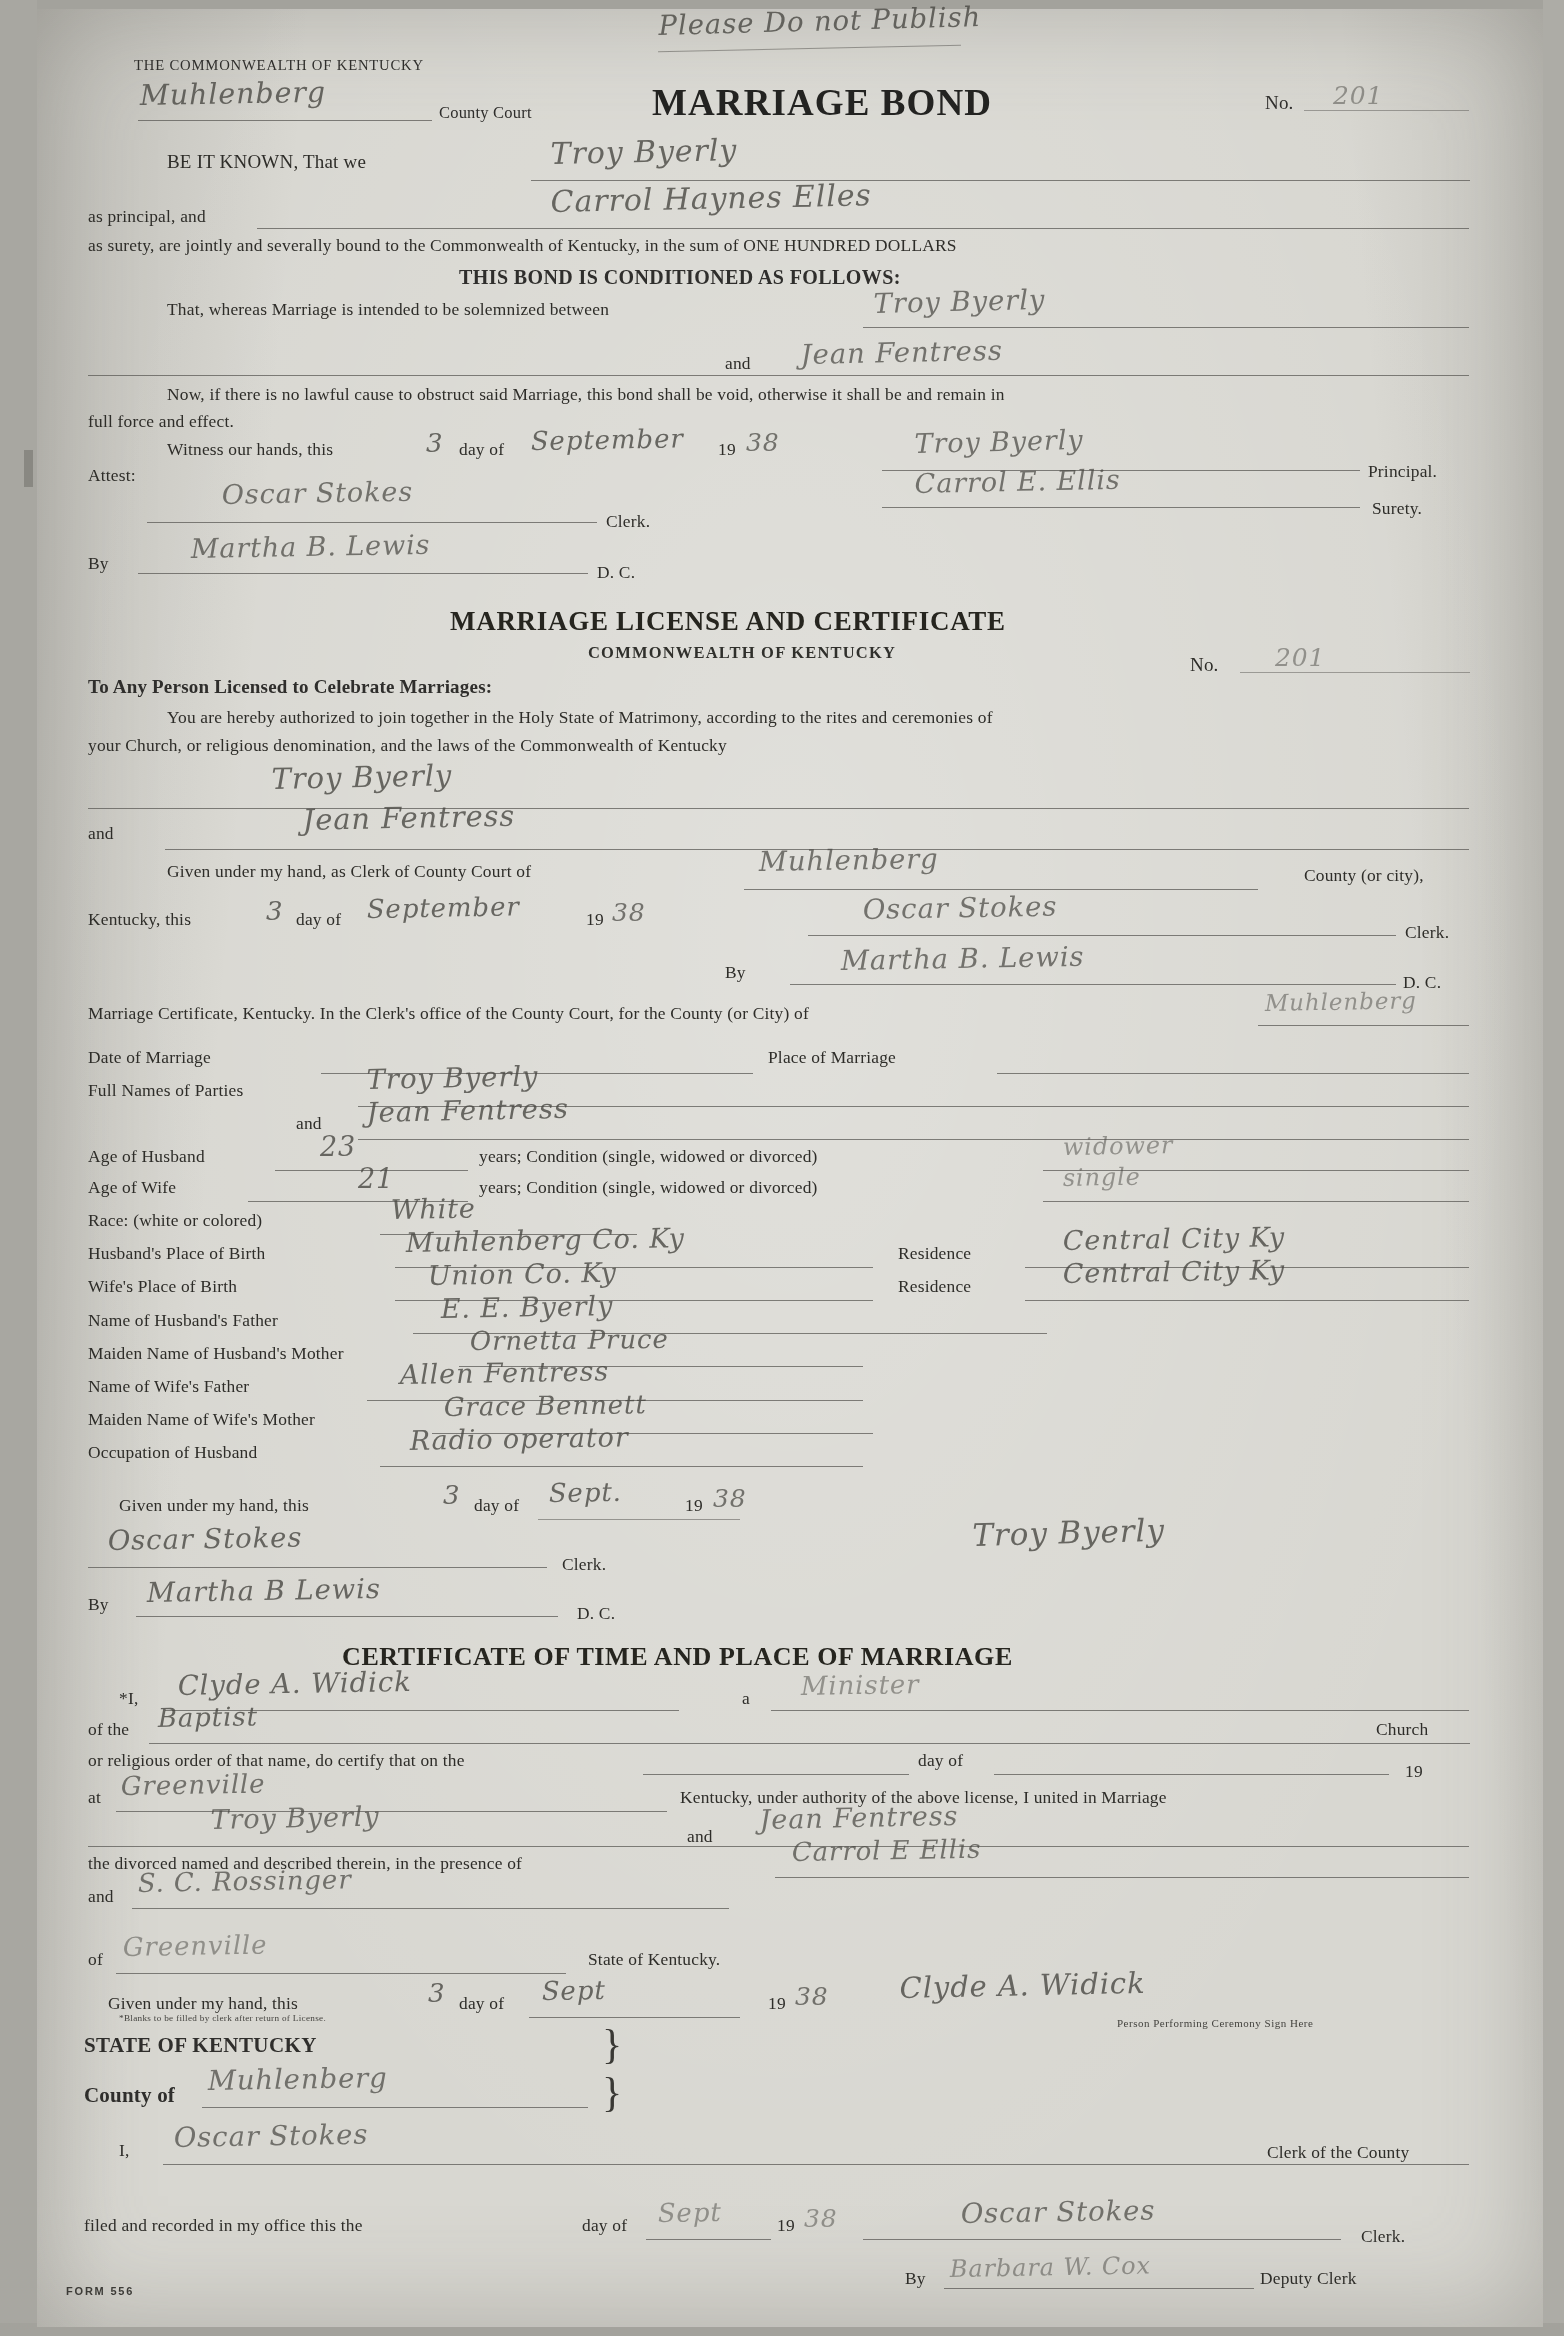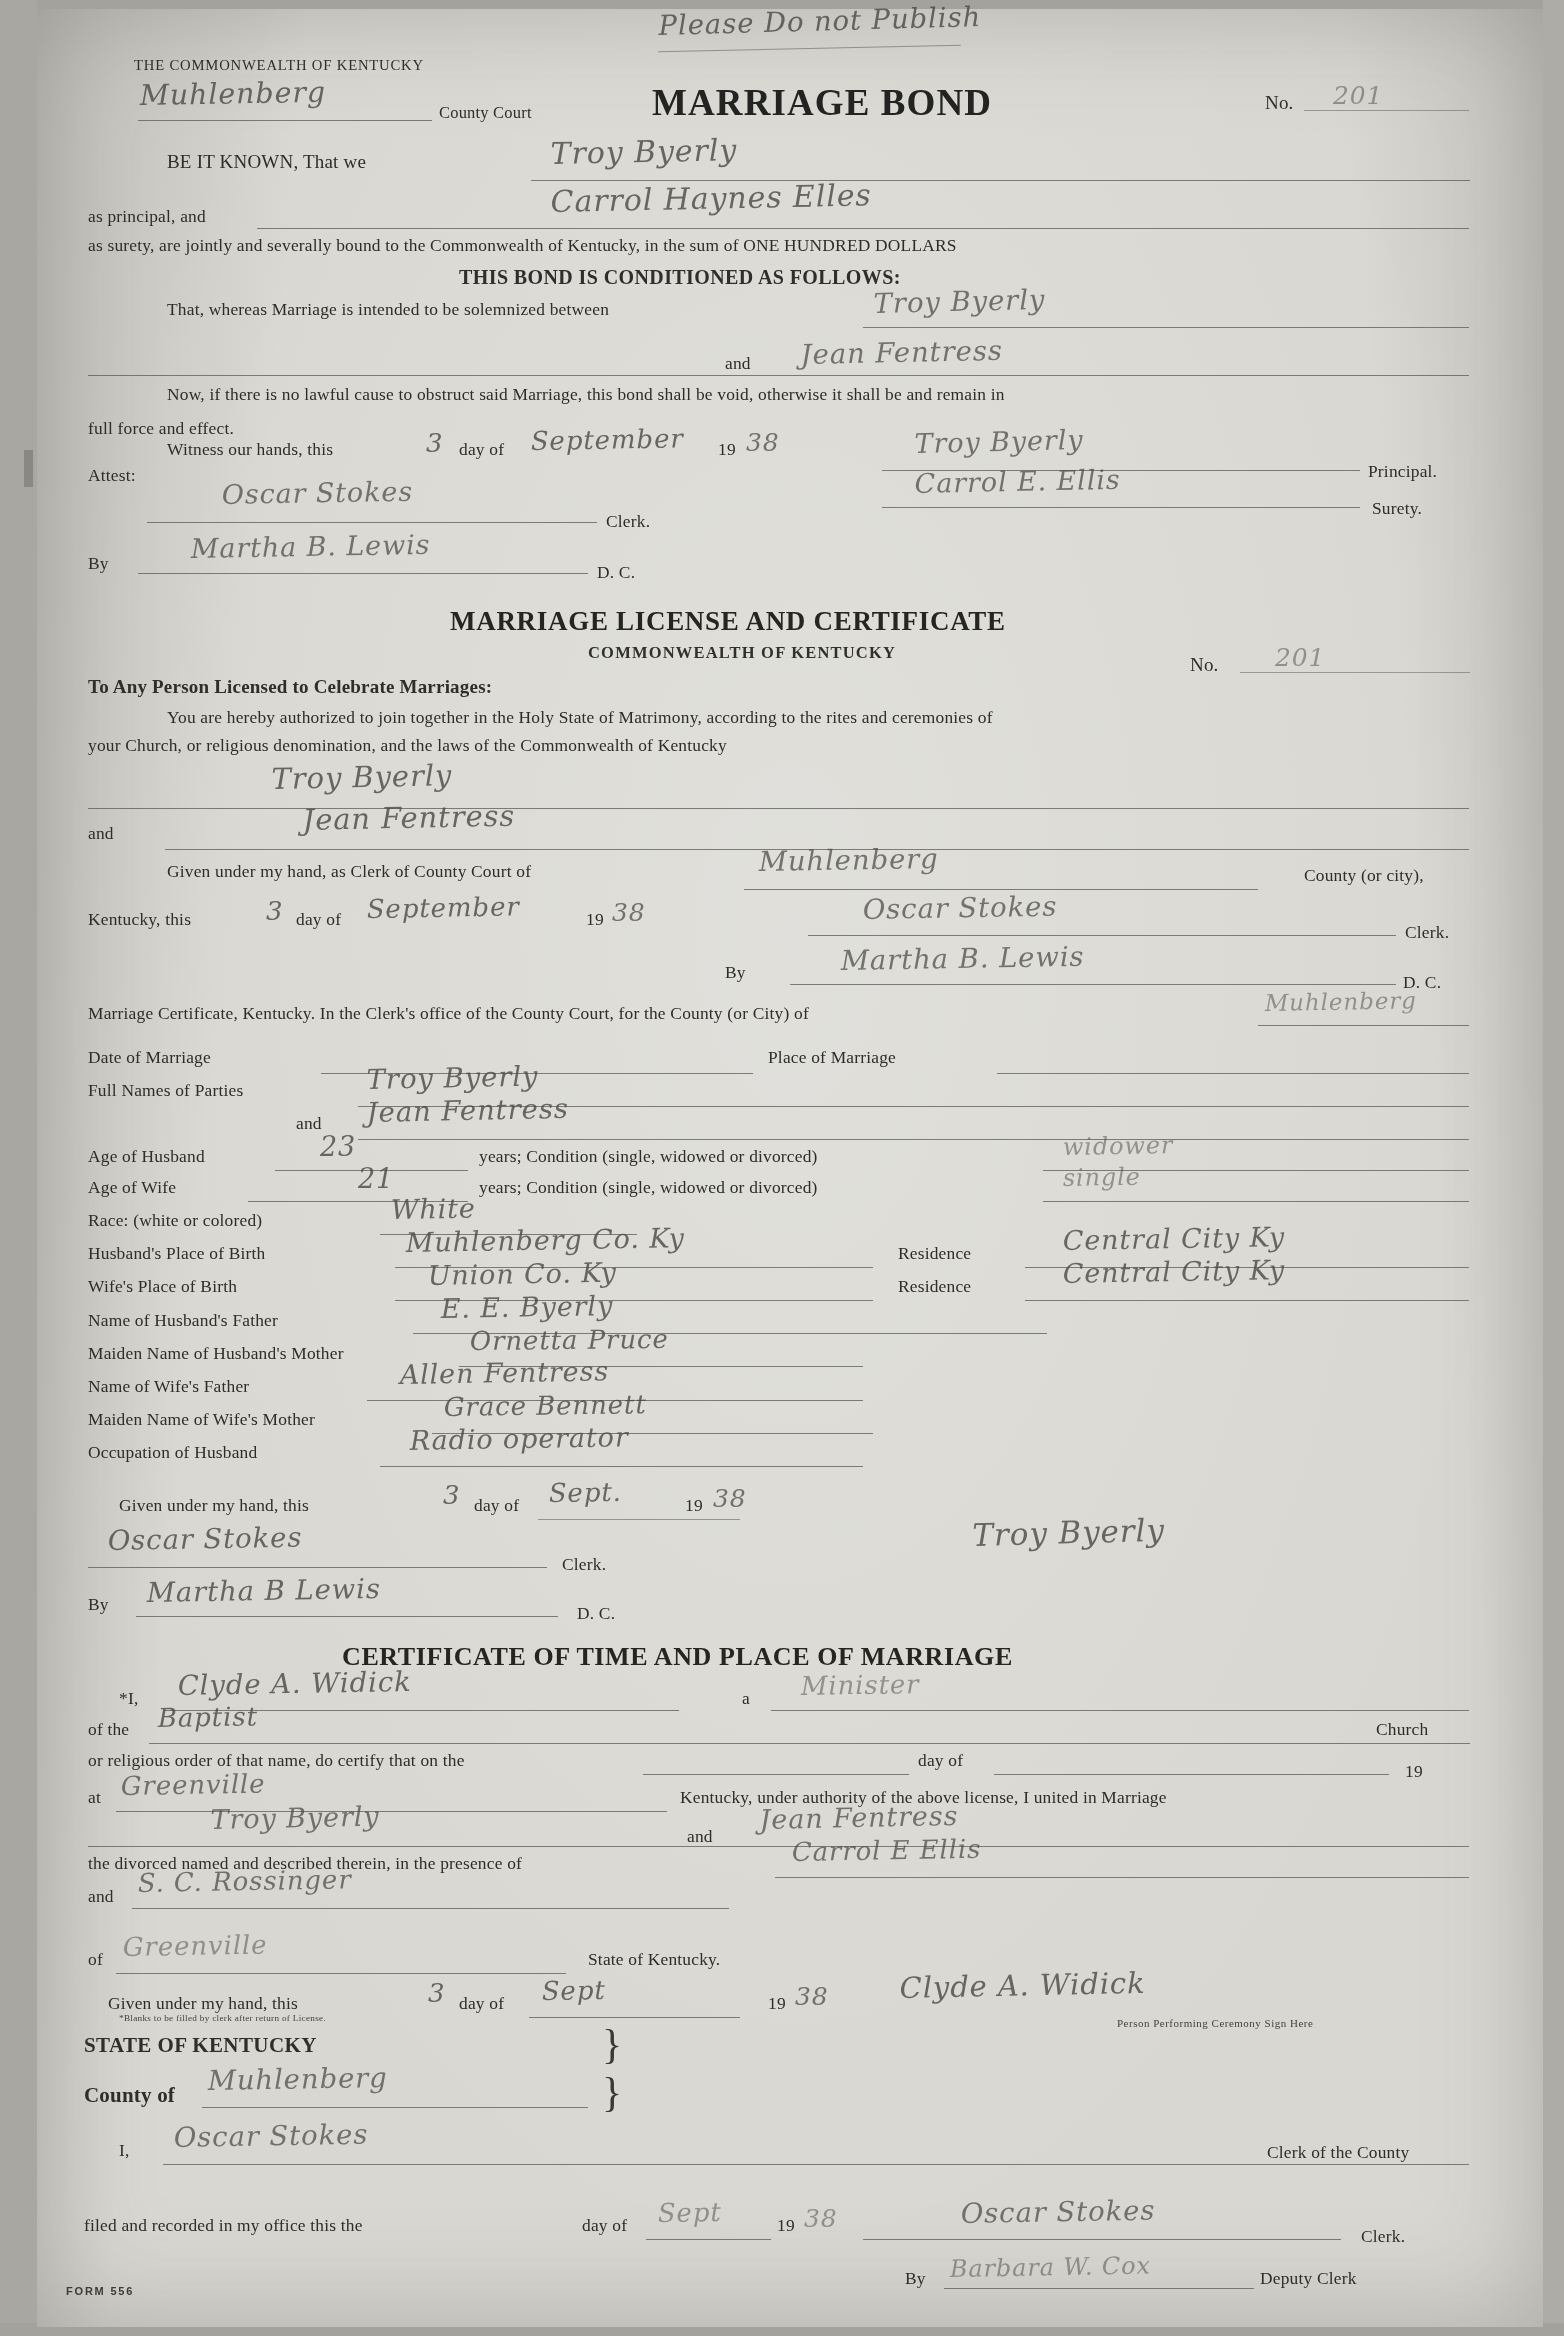--- a/index.html
+++ b/index.html
@@ -97,21 +97,21 @@
 
   <div class="print lbl" style="position:absolute;left:167px;top:299px;">That, whereas Marriage is intended to be solemnized between</div>
   <div class="hw" style="left:874px;top:287px;font-size:27.5px;transform:rotate(-1.4deg);">Troy Byerly</div>
   <div class="rule" style="left:863px;top:327px;width:606px;"></div>
 
   <div class="print lbl" style="position:absolute;left:725px;top:353px;">and</div>
   <div class="hw" style="left:801px;top:338px;font-size:27.5px;transform:rotate(-1.2deg);">Jean Fentress</div>
   <div class="rule" style="left:88px;top:375px;width:1381px;"></div>
 
   <div class="print lbl" style="position:absolute;left:167px;top:384px;">Now, if there is no lawful cause to obstruct said Marriage, this bond shall be void, otherwise it shall be and remain in</div>
-  <div class="print lbl" style="position:absolute;left:88px;top:411px;margin-top:7px;">full force and effect.</div>
+  <div class="print lbl" style="position:absolute;left:88px;top:411px;">full force and effect.</div>
 
   <div class="print lbl" style="position:absolute;left:167px;top:439px;">Witness our hands, this</div>
   <div class="hw dark" style="left:426px;top:428px;font-size:26px;">3</div>
   <div class="print lbl" style="position:absolute;left:459px;top:439px;">day of</div>
   <div class="hw dark" style="left:531px;top:426px;font-size:26px;transform:rotate(-1deg);">September</div>
   <div class="print lbl" style="position:absolute;left:718px;top:439px;">19</div>
   <div class="hw" style="left:746px;top:428px;font-size:25px;">38</div>
 
   <div class="print lbl" style="position:absolute;left:88px;top:465px;">Attest:</div>
 

